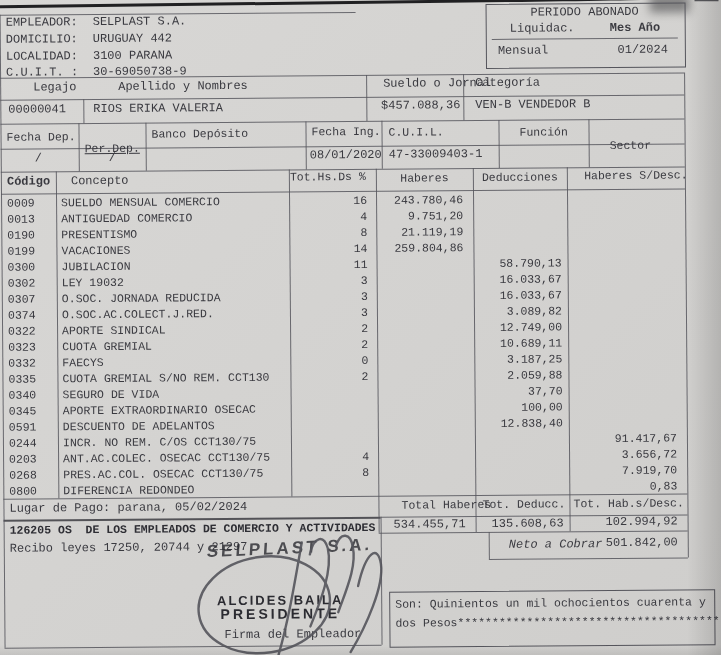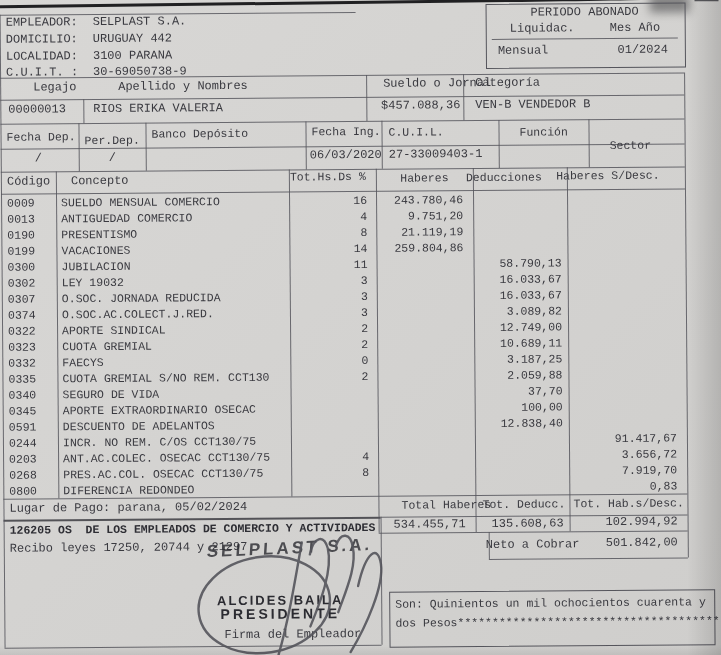--- a/index.html
+++ b/index.html
@@ -82,51 +82,51 @@
     <div class="t" style="left:95px;top:31px;">URUGUAY 442</div>
     <div class="t" style="left:8px;top:48px;">LOCALIDAD:</div>
     <div class="t" style="left:95px;top:48px;">3100 PARANA</div>
     <div class="t" style="left:8px;top:64px;">C.U.I.T. :</div>
     <div class="t" style="left:95px;top:64px;">30-69050738-9</div>
 
     <div class="box" style="left:488px;top:5px;width:198px;height:63px;"></div>
     <div class="hl" style="left:494px;top:40px;width:186px;"></div>
     <div class="t ctr" style="left:488px;top:8px;width:198px;">PERIODO ABONADO</div>
     <div class="t" style="left:512px;top:24px;">Liquidac.</div>
-    <div class="t" style="left:612px;top:24px;">Mes Año</div>
+    <div class="t" style="left:612px;top:24px;font-weight:bold;">Mes Año</div>
     <div class="t" style="left:500px;top:46px;">Mensual</div>
     <div class="t" style="right:51px;top:46px;">01/2024</div>
 
     <div class="t" style="left:35px;top:79px;">Legajo</div>
     <div class="t" style="left:120px;top:79px;">Apellido y Nombres</div>
     <div class="t" style="left:385px;top:78px;">Sueldo o Jornal</div>
     <div class="t" style="left:477px;top:78px;">Categoría</div>
-    <div class="t" style="left:10px;top:101px;">00000013</div>
+    <div class="t" style="left:10px;top:101px;">00000041</div>
     <div class="t" style="left:95px;top:101px;">RIOS ERIKA VALERIA</div>
     <div class="t" style="right:259px;top:100px;">$457.088,36</div>
     <div class="t" style="left:477px;top:100px;">VEN-B VENDEDOR B</div>
 
     <div class="t s" style="left:8px;top:128px;">Fecha Dep.</div>
-    <div class="t s" style="left:86px;top:132px;">Per.Dep.</div>
+    <div class="t s" style="left:86px;top:140px;text-decoration:underline;">Per.Dep.</div>
     <div class="t s" style="left:153px;top:126px;">Banco Depósito</div>
     <div class="t s" style="left:313px;top:125px;">Fecha Ing.</div>
     <div class="t s" style="left:390px;top:126px;">C.U.I.L.</div>
     <div class="t s" style="left:521px;top:127px;">Función</div>
     <div class="t s" style="left:611px;top:127px;margin-top:14px;">Sector</div>
     <div class="t" style="left:36px;top:150px;">/</div>
     <div class="t" style="left:110px;top:150px;">/</div>
-    <div class="t" style="left:311px;top:149px;">06/03/2020</div>
-    <div class="t" style="left:390px;top:149px;">27-33009403-1</div>
-
-    <div class="t" style="left:8px;top:173px;">Código</div>
+    <div class="t" style="left:311px;top:149px;">08/01/2020</div>
+    <div class="t" style="left:390px;top:149px;">47-33009403-1</div>
+
+    <div class="t" style="left:8px;top:173px;font-weight:bold;">Código</div>
     <div class="t" style="left:72px;top:173px;">Concepto</div>
     <div class="t s" style="left:291px;top:170px;">Tot.Hs.Ds %</div>
     <div class="t s ctr" style="left:377px;top:172px;width:97px;">Haberes</div>
-    <div class="t s ctr" style="left:458px;top:172px;width:94px;">Deducciones</div>
-    <div class="t s ctr" style="left:540px;top:171px;width:138px;">Haberes S/Desc.</div>
+    <div class="t s ctr" style="left:474px;top:172px;width:94px;">Deducciones</div>
+    <div class="t s ctr" style="left:568px;top:171px;width:138px;">Haberes S/Desc.</div>
 
     <div>
         <div class="crow" style="top: 193px;">
           <span class="row-code">0009</span>
           <span class="row-concept">SUELDO MENSUAL COMERCIO</span>
           <span class="row-hs">16</span>
           <span class="row-hab">243.780,46</span>
           <span class="row-ded"></span>
           <span class="row-sd"></span>
         </div>
@@ -276,21 +276,21 @@
         </div>
       </div>
 
     <div class="t" style="left:8px;top:500px;">Lugar de Pago: parana, 05/02/2024</div>
     <div class="t s" style="left:388px;top:499px;margin-left:12px;">Total Haberes</div>
     <div class="t s" style="left:481px;top:499px;">Tot. Deducc.</div>
     <div class="t s" style="left:572px;top:499px;">Tot. Hab.s/Desc.</div>
     <div class="t" style="right:257px;top:519px;">534.455,71</div>
     <div class="t" style="right:159px;top:519px;">135.608,63</div>
     <div class="t" style="right:45px;top:518px;">102.994,92</div>
-    <div class="t" style="left:484px;top:540px;">Neto a Cobrar</div>
+    <div class="t" style="left:507px;top:540px;font-style:italic;">Neto a Cobrar</div>
     <div class="t" style="right:45px;top:539px;">501.842,00</div>
 
     <div class="t s b" style="left:8px;top:521px;">126205 OS  DE LOS EMPLEADOS DE COMERCIO Y ACTIVIDADES</div>
     <div class="t" style="left:8px;top:540px;">Recibo leyes 17250, 20744 y 21297</div>
 
     <div class="t stamp" style="left:205px;top:541px;font-size:17px;letter-spacing:3px;opacity:.8;transform:rotate(-2deg) skewX(-6deg);">SELPLAST S.A.</div>
     <div class="t stamp ctr" style="left:208px;top:593px;width:140px;font-size:13px;letter-spacing:2px;">ALCIDES BAILA</div>
     <div class="t stamp ctr" style="left:208px;top:607px;width:140px;font-size:14px;letter-spacing:3px;">PRESIDENTE</div>
     <div class="t" style="left:222px;top:628px;">Firma del Empleador</div>
 

